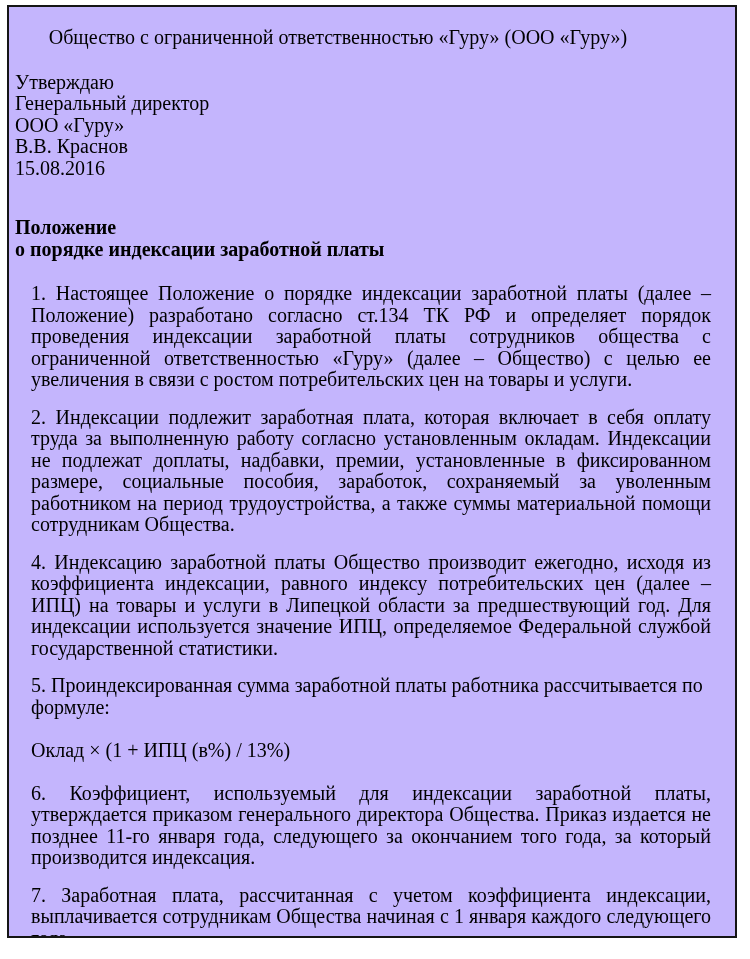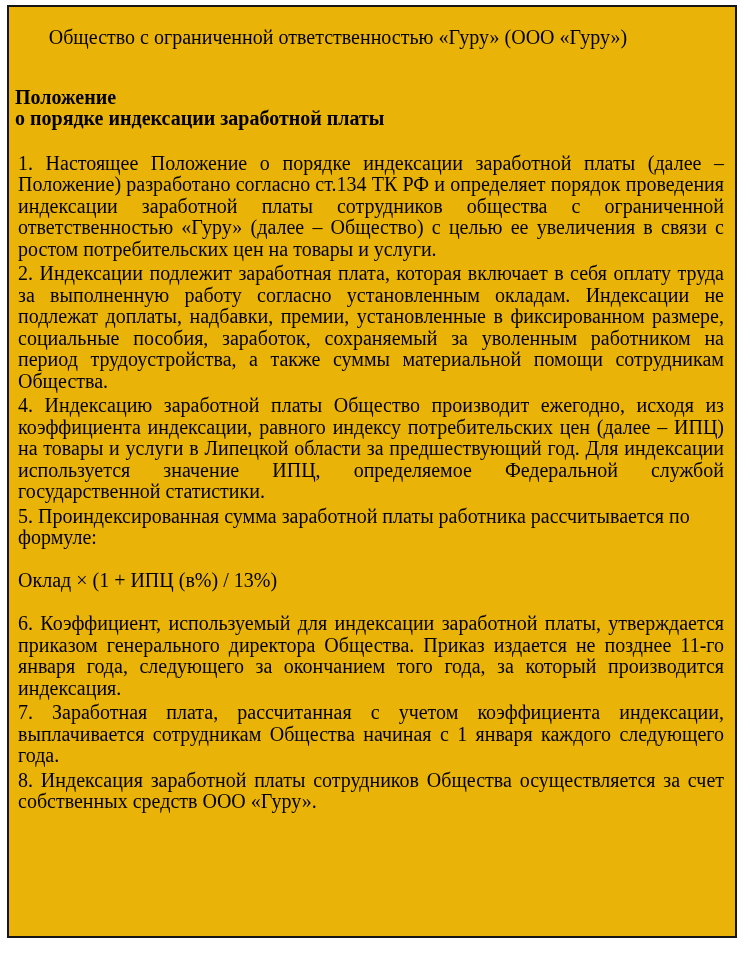--- a/index.html
+++ b/index.html
@@ -18,21 +18,21 @@
   .page {
     position: absolute;
     left: 7px;
     top: 5px;
     width: 730px;
     height: 933px;
     box-sizing: border-box;
     border: 2px solid #151515;
     padding: 20px 8px 0 6px;
     overflow: hidden;
-    background: #eab308;
+    background: #c4b5fd;
   }
   .doc-header {
     text-align: center;
     font-size: 20px;
     line-height: 21.5px;
     padding-right: 66px;
     white-space: nowrap;
   }
   .approval-block {
     margin-top: 23px;
@@ -45,21 +45,21 @@
     font-weight: bold;
     font-size: 20px;
     line-height: 21.5px;
   }
   .doc-body {
     margin-top: 23px;
     font-size: 20px;
     line-height: 21.5px;
   }
   .doc-body p {
-    margin: 3px;
+    margin: 16px;
     text-align: justify;
     text-align-last: left;
   }
   .doc-body p.no-justify {
     text-align: center;
     white-space: pre-line;
   }
   .doc-body p.formula {
     text-align: left;
     margin-top: 21.5px;
@@ -68,20 +68,27 @@
 </style>
 </head>
 <body>
 
 <div class="page">
 
   <div class="doc-header">
     <div>Общество с ограниченной ответственностью «Гуру» (ООО «Гуру»)</div>
   </div>
 
+  <div class="approval-block">
+    <div>Утверждаю</div>
+    <div>Генеральный директор</div>
+    <div>ООО «Гуру»</div>
+    <div>В.В. Краснов</div>
+    <div>15.08.2016</div>
+  </div>
 
   <div class="doc-title">
     <div>Положение</div>
     <div>о порядке индексации заработной платы</div>
   </div>
 
   <div class="doc-body">
     <p>1. Настоящее Положение о порядке индексации заработной платы (далее –Положение) разработано согласно ст.134 ТК РФ и определяет порядок проведения индексации заработной платы сотрудников общества с ограниченной ответственностью «Гуру» (далее – Общество) с целью ее увеличения в связи с ростом потребительских цен на товары и услуги.</p>
     <p>2. Индексации подлежит заработная плата, которая включает в себя оплату труда за выполненную работу согласно установленным окладам. Индексации не подлежат доплаты, надбавки, премии, установленные в фиксированном размере, социальные пособия, заработок, сохраняемый за уволенным работником на период трудоустройства, а также суммы материальной помощи сотрудникам Общества.</p>
     <p>4. Индексацию заработной платы Общество производит ежегодно, исходя из коэффициента индексации, равного индексу потребительских цен (далее – ИПЦ) на товары и услуги в Липецкой области за предшествующий год. Для индексации используется значение ИПЦ, определяемое Федеральной службой государственной статистики.</p>

